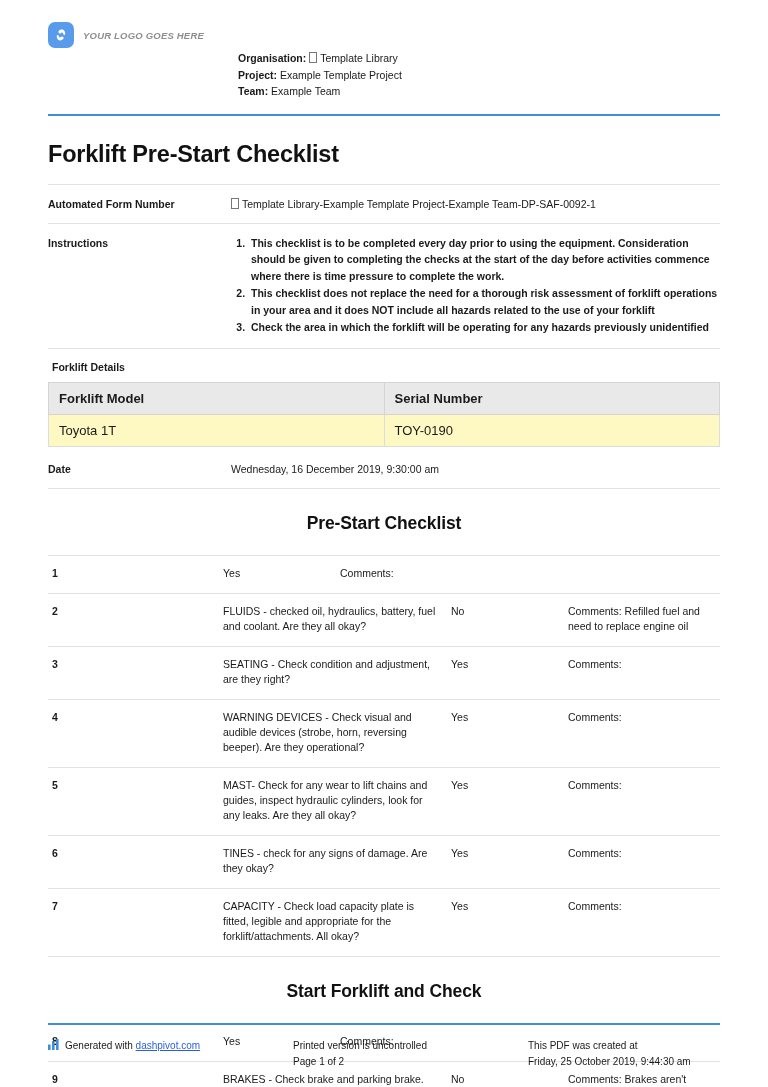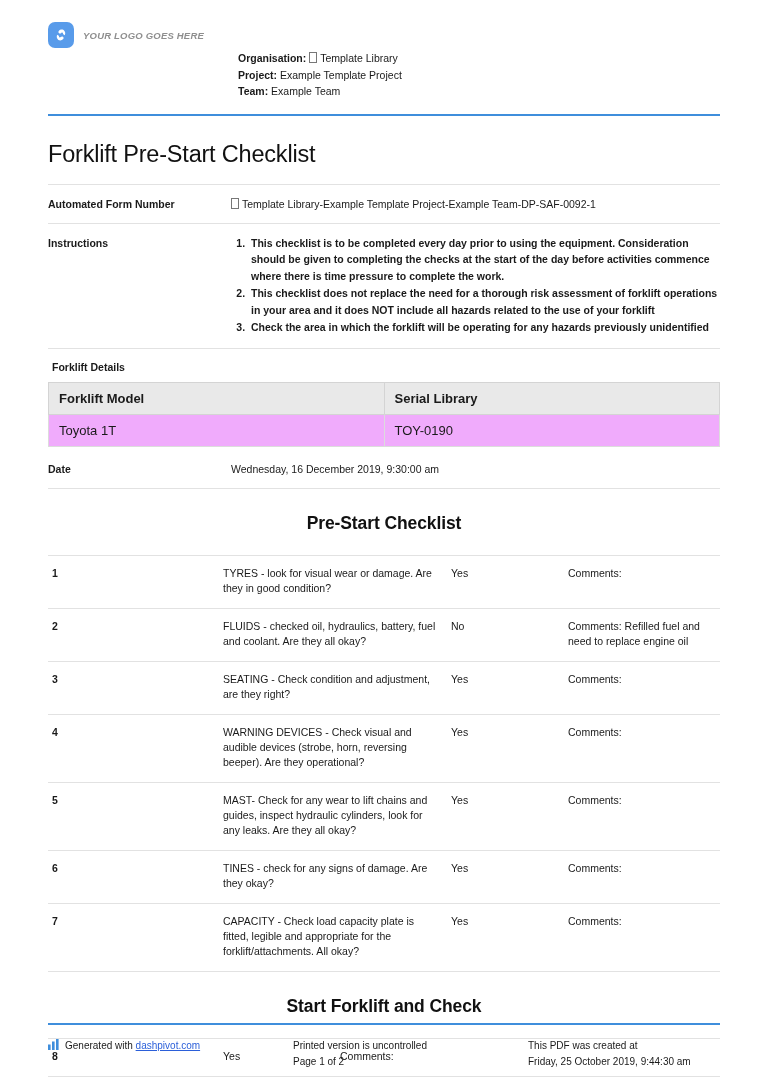--- a/index.html
+++ b/index.html
@@ -74,21 +74,21 @@
   .rule-blue {
     height: 2px;
     background: #3f8edc;
     margin: 6px 0 0 0;
   }
   .rule-blue.footer-rule { margin: 0; }
 
   
   .doc-title {
     font-size: 23.5px;
-    font-weight: normal;
+    font-weight: bold;
     letter-spacing: -0.2px;
     margin: 25px 0 16px 0;
     color: #111111;
   }
 
   
   .field-row {
     display: flex;
     border-top: 1px solid #e2e2e2;
     padding: 11px 0 11px 0;
@@ -145,21 +145,21 @@
     border: 1px solid #d4d4d4;
     text-align: left;
     font-weight: bold;
     padding: 8px 10px;
     color: #1a1a1a;
   }
   table.detail-table td {
     border: 1px solid #dcdcdc;
     padding: 8px 10px;
     color: #1a1a1a;
-    background: #f0abfc;
+    background: #fef9c3;
   }
 
   
   .big-heading {
     text-align: center;
     font-size: 17.5px;
     font-weight: bold;
     letter-spacing: -0.1px;
     margin: 0;
     padding: 24px 0 21px 0;
@@ -284,41 +284,40 @@
       </ol>
     </div>
   </div>
 
   <div class="section-small-title">Forklift Details</div>
 
   <table class="detail-table">
     <thead>
       <tr>
         <th style="width:50%;">Forklift Model</th>
-        <th style="width:50%;">Serial Library</th>
+        <th style="width:50%;">Serial Number</th>
       </tr>
     </thead>
     <tbody>
       <tr>
         <td>Toyota 1T</td>
         <td>TOY-0190</td>
       </tr>
     </tbody>
   </table>
 
   <div class="field-row" style="border-top:none; padding-top:14px;">
     <div class="field-label">Date</div>
     <div class="field-value">Wednesday, 16 December 2019, 9:30:00 am</div>
   </div>
 
   <h2 class="big-heading with-top-border">Pre-Start Checklist</h2>
 
   <div class="check-row">
     <div class="ck-num">1</div>
-    <div class="ck-desc">TYRES - look for visual wear or damage. Are they in good condition?</div>
     <div class="ck-answer">Yes</div>
     <div class="ck-comments">
       <b>Comments:</b>
       <span></span>
     </div>
   </div>
 
   <div class="check-row">
     <div class="ck-num">2</div>
     <div class="ck-desc">FLUIDS - checked oil, hydraulics, battery, fuel and coolant. Are they all okay?</div>

